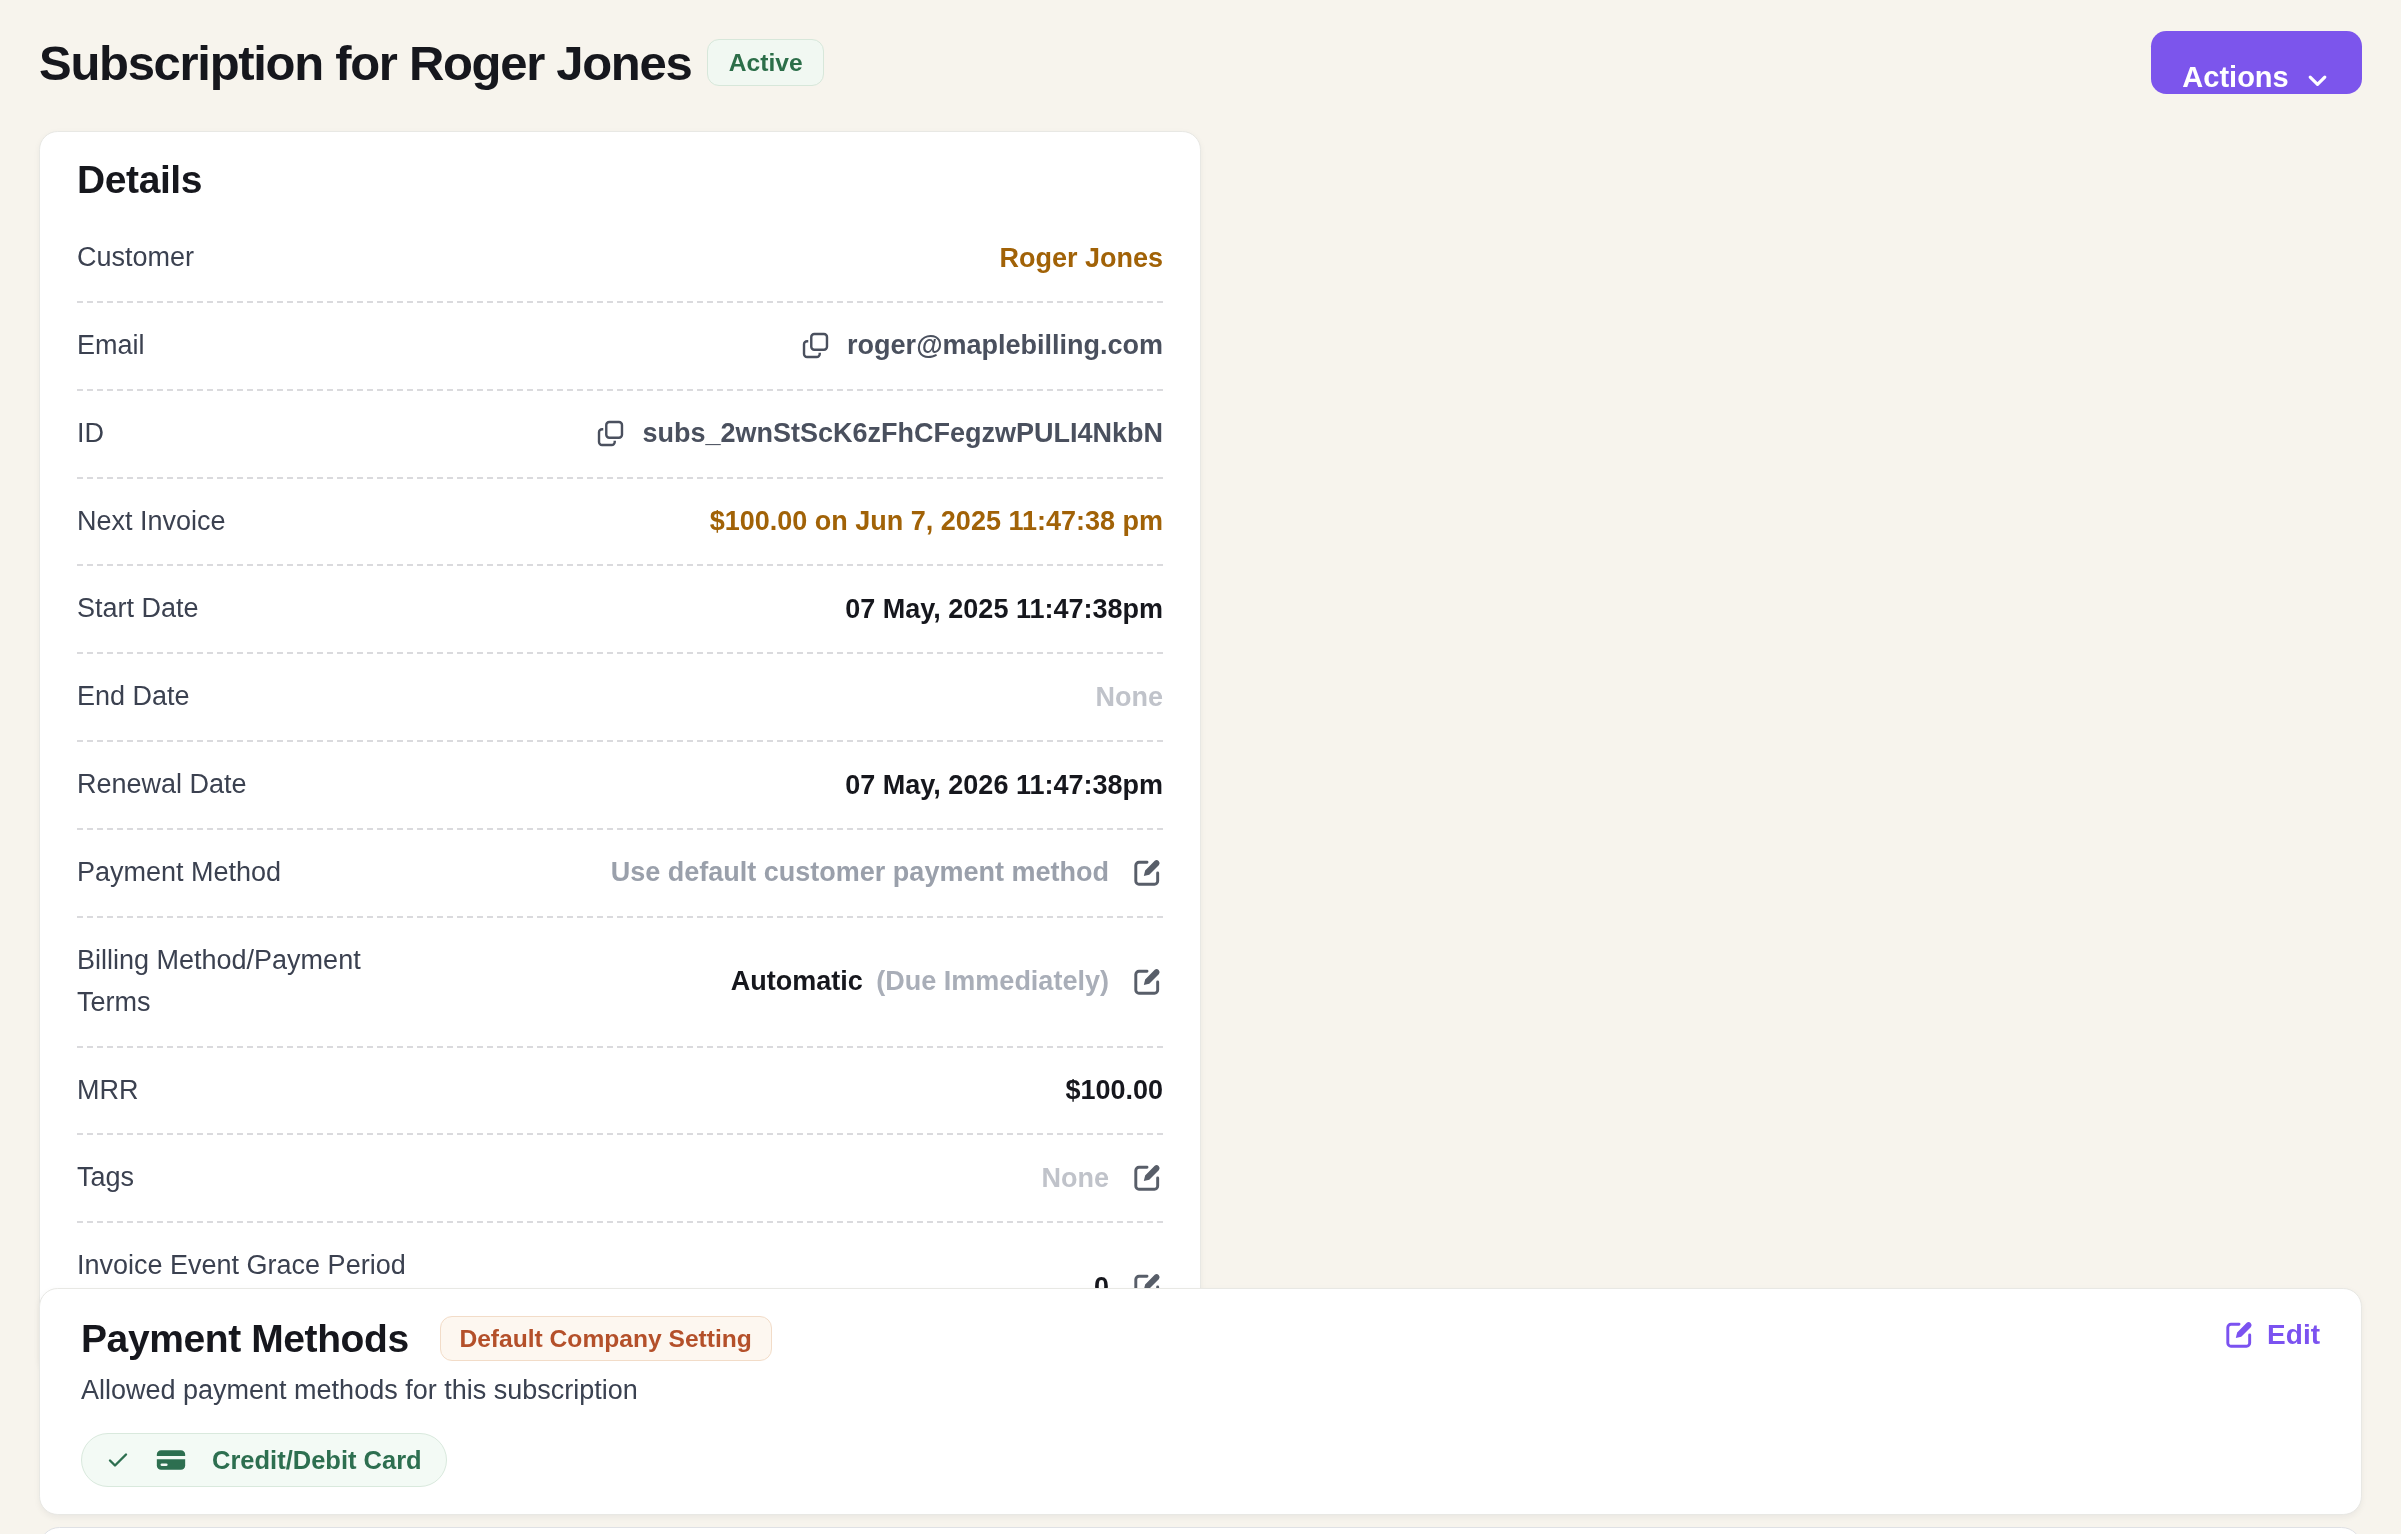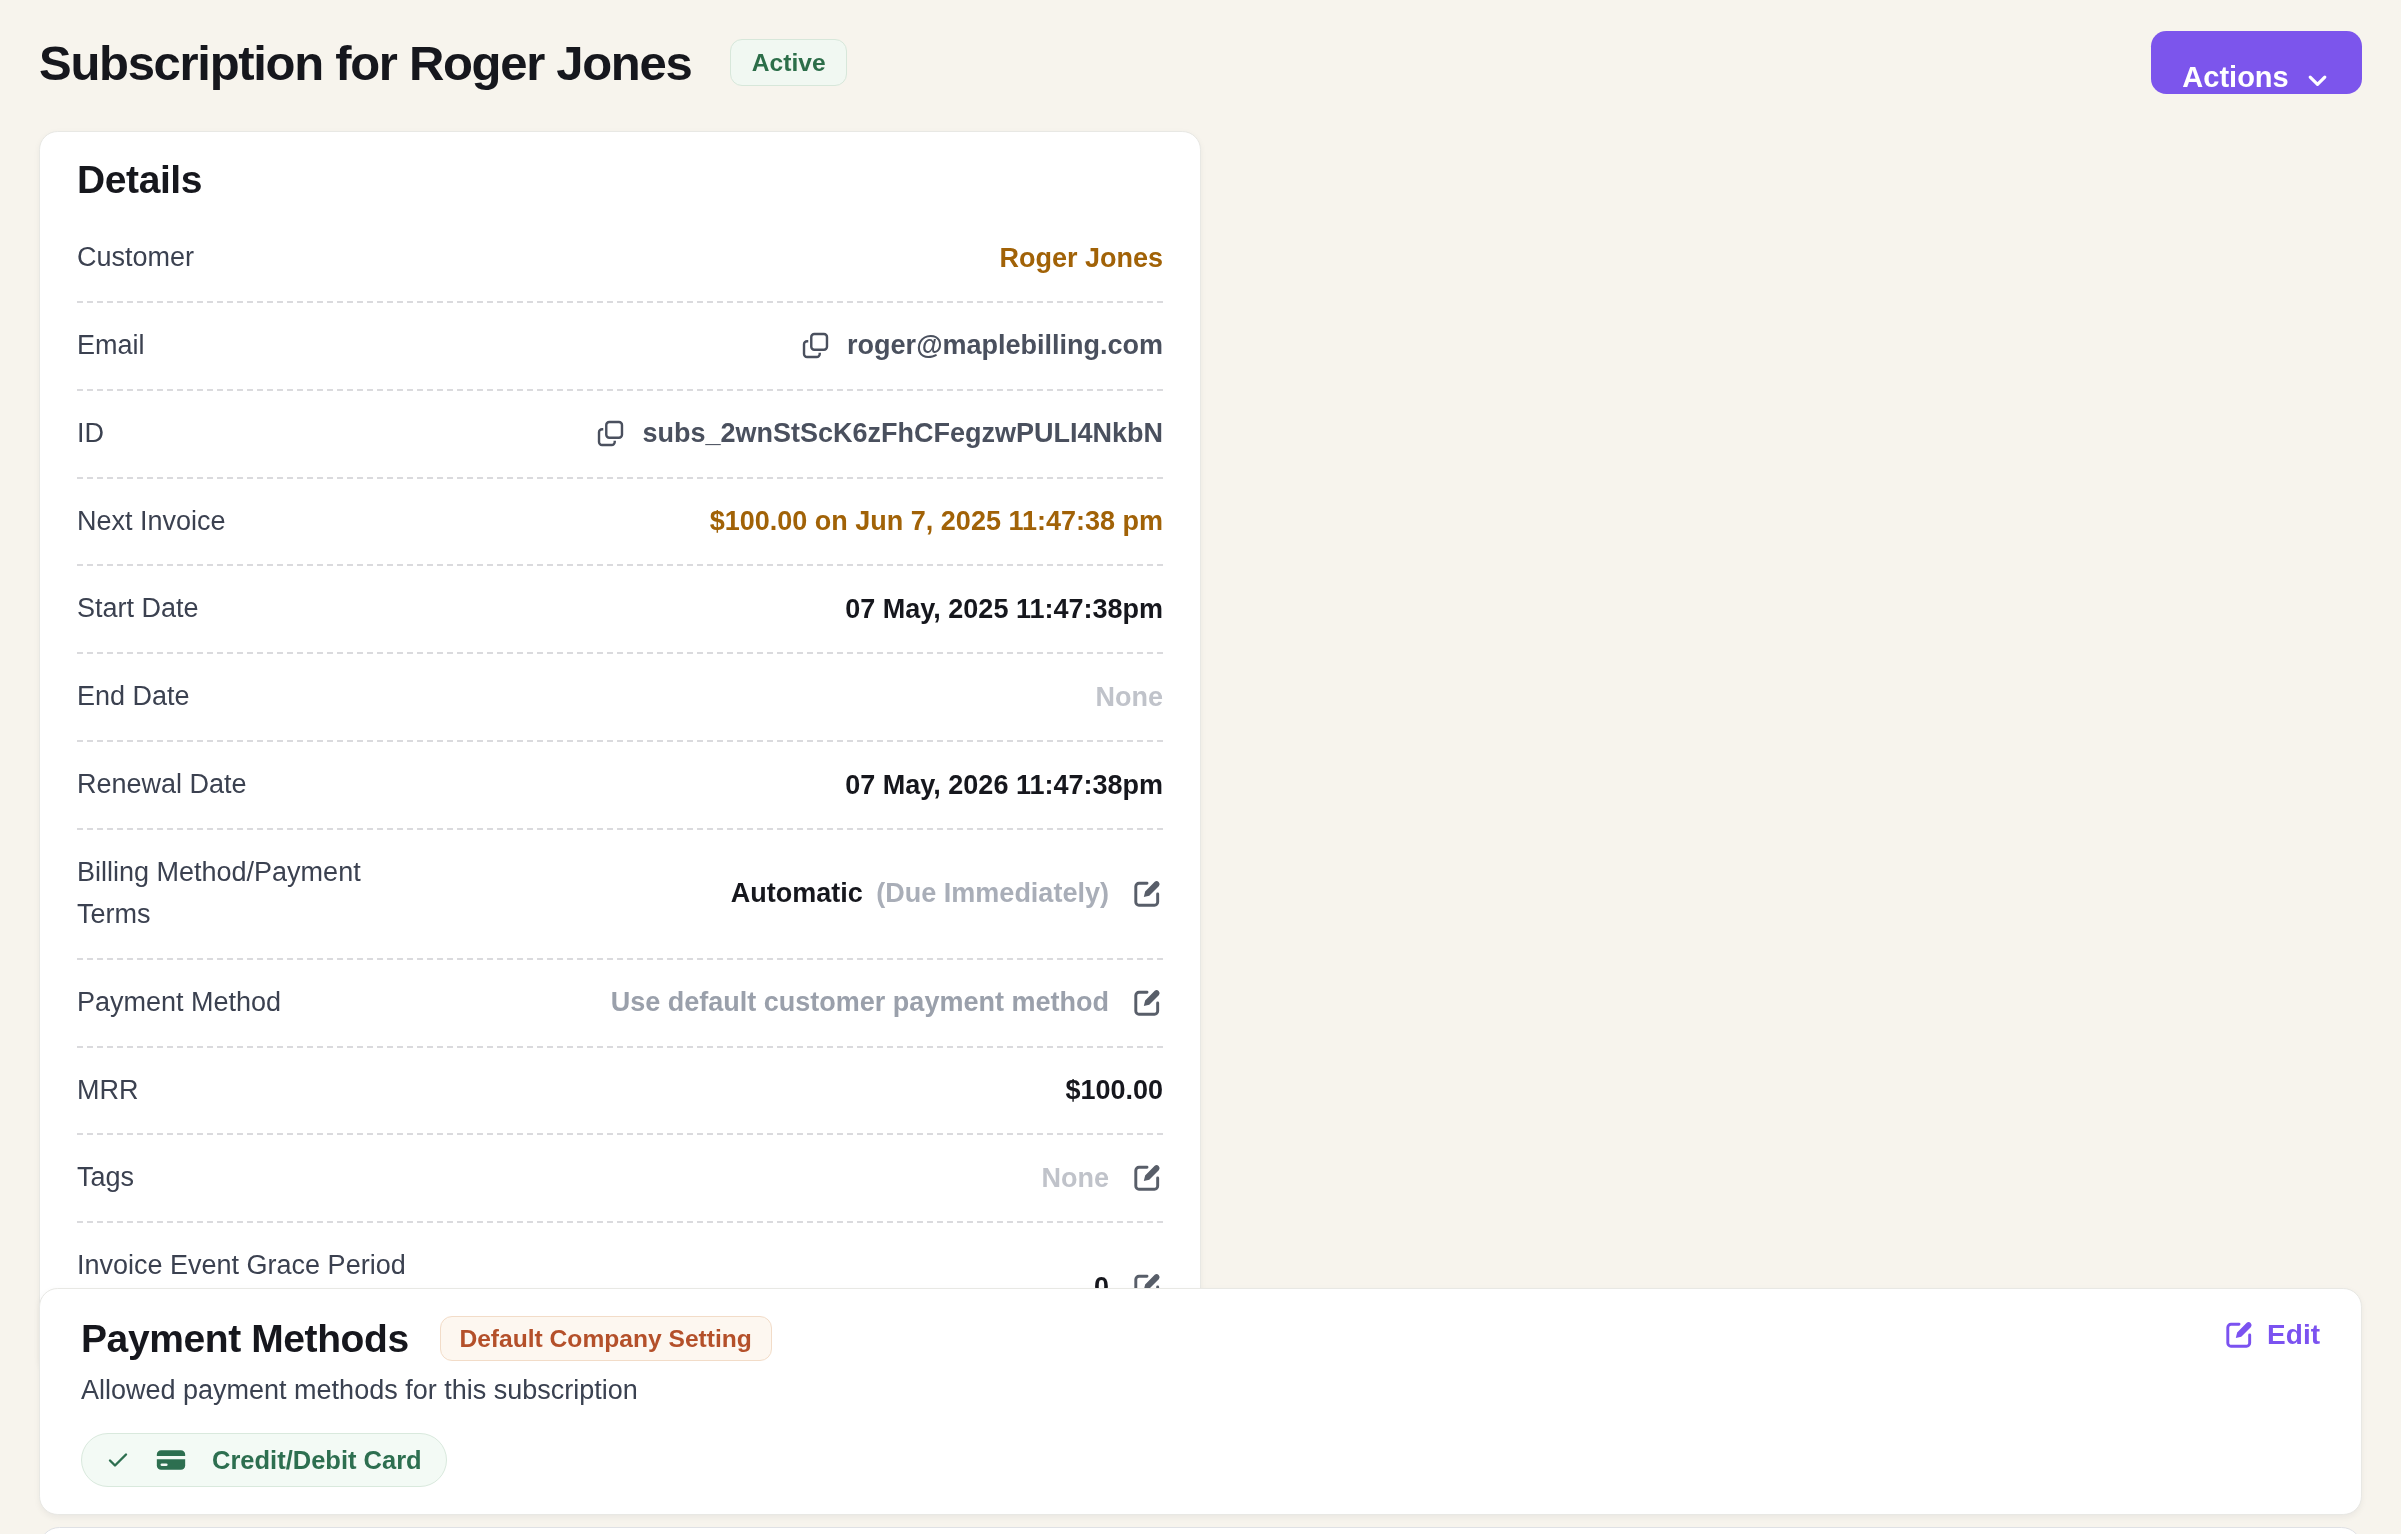--- a/index.html
+++ b/index.html
@@ -5,21 +5,21 @@
   html,body{margin:0;padding:0}
   body{
     width:2401px;height:1534px;position:relative;overflow:hidden;
     background:#f7f4ed;color:#16171d;
     font-family:"Liberation Sans",sans-serif;
   }
   
   .page-header{position:absolute;left:39px;top:31px;right:39px;display:flex;align-items:center}
   .page-header h1{margin:0;font-size:49px;font-weight:800;letter-spacing:-1.3px;color:#16171d}
   .badge{display:inline-flex;align-items:center;font-weight:600;border-radius:12px;white-space:nowrap}
-  .badge-green{margin-left:39px;font-size:24.6px;color:#2c6e49;background:#f1f8f2;border:1.7px solid #d7e7da;padding:8.5px 20.4px}
+  .badge-green{margin-left:16px;font-size:24.6px;color:#2c6e49;background:#f1f8f2;border:1.7px solid #d7e7da;padding:8.5px 20.4px}
   .actions-btn{margin-left:auto;display:inline-flex;align-items:flex-end;gap:15.3px;background:#7c55ec;color:#fff;
     font-family:inherit;font-size:29px;font-weight:700;border:none;border-radius:15.3px;padding:0 31px;height:63px;cursor:pointer}
   .actions-btn .chev{display:flex}
   
   .card{position:absolute;background:#fff;border:1.7px solid #e8e8e4;border-radius:18.7px;
     box-shadow:0 2.5px 6.8px rgba(25,25,45,.05);box-sizing:border-box}
   .card h2{margin:0;font-size:39px;font-weight:700;letter-spacing:-0.4px;color:#16171d}
   .details-card{left:39px;top:131px;width:1162px;padding:25.5px 37px 22px}
   .details-card h2{margin-bottom:13.6px}
   
@@ -132,40 +132,40 @@
       <div class="row">
         <div class="row-label">
           <div>Renewal Date</div>
         </div>
         <div class="row-value">
           <span class="val black">07 May, 2026 11:47:38pm</span>
         </div>
       </div>
       <div class="row">
         <div class="row-label">
+          <div>Payment Method</div>
+        </div>
+        <div class="row-value">
+          <span class="val muted2">Use default customer payment method</span>
+          <span class="icon-btn edit-gap">
+            <svg viewBox="0 0 24 24" width="32" height="32" fill="none" stroke="#585e69" stroke-width="2.2" stroke-linecap="round" stroke-linejoin="round">
+              <path d="M12 4H6a2.4 2.4 0 0 0-2.4 2.4V18A2.4 2.4 0 0 0 6 20.4h11.6A2.4 2.4 0 0 0 20 18v-6"></path>
+              <path fill="#585e69" stroke="none" d="M17.8 2.8a2.3 2.3 0 0 1 3.2 3.2l-7.3 7.3-4.1 1 1-4.1z"></path>
+            </svg>
+          </span>
+        </div>
+      </div>
+      <div class="row">
+        <div class="row-label">
           <div>Billing Method/Payment</div>
           <div>Terms</div>
         </div>
         <div class="row-value">
           <span class="val black">Automatic</span>
           <span class="val suffix">(Due Immediately)</span>
-          <span class="icon-btn edit-gap">
-            <svg viewBox="0 0 24 24" width="32" height="32" fill="none" stroke="#585e69" stroke-width="2.2" stroke-linecap="round" stroke-linejoin="round">
-              <path d="M12 4H6a2.4 2.4 0 0 0-2.4 2.4V18A2.4 2.4 0 0 0 6 20.4h11.6A2.4 2.4 0 0 0 20 18v-6"></path>
-              <path fill="#585e69" stroke="none" d="M17.8 2.8a2.3 2.3 0 0 1 3.2 3.2l-7.3 7.3-4.1 1 1-4.1z"></path>
-            </svg>
-          </span>
-        </div>
-      </div>
-      <div class="row">
-        <div class="row-label">
-          <div>Payment Method</div>
-        </div>
-        <div class="row-value">
-          <span class="val muted2">Use default customer payment method</span>
           <span class="icon-btn edit-gap">
             <svg viewBox="0 0 24 24" width="32" height="32" fill="none" stroke="#585e69" stroke-width="2.2" stroke-linecap="round" stroke-linejoin="round">
               <path d="M12 4H6a2.4 2.4 0 0 0-2.4 2.4V18A2.4 2.4 0 0 0 6 20.4h11.6A2.4 2.4 0 0 0 20 18v-6"></path>
               <path fill="#585e69" stroke="none" d="M17.8 2.8a2.3 2.3 0 0 1 3.2 3.2l-7.3 7.3-4.1 1 1-4.1z"></path>
             </svg>
           </span>
         </div>
       </div>
       <div class="row">
         <div class="row-label">

